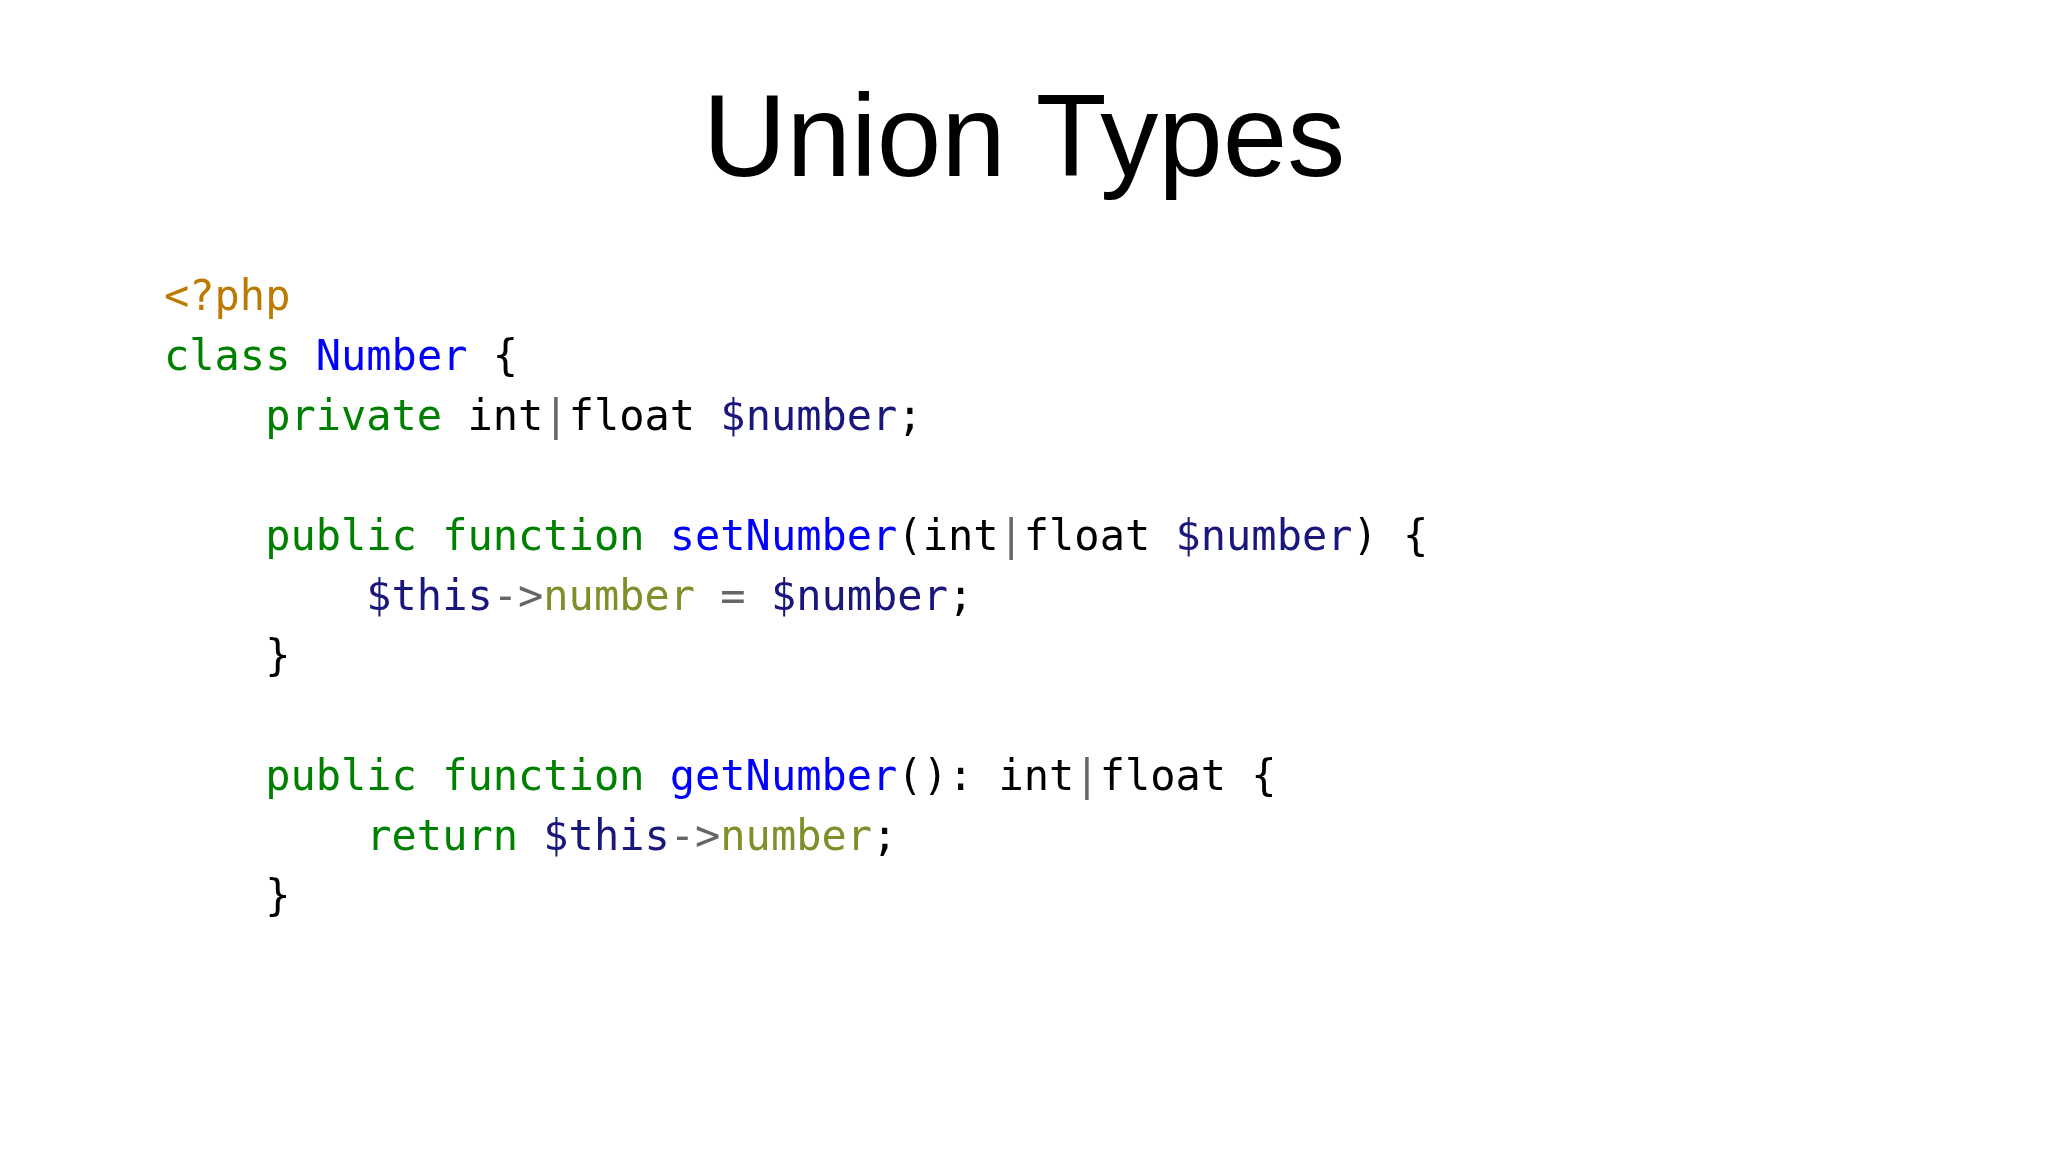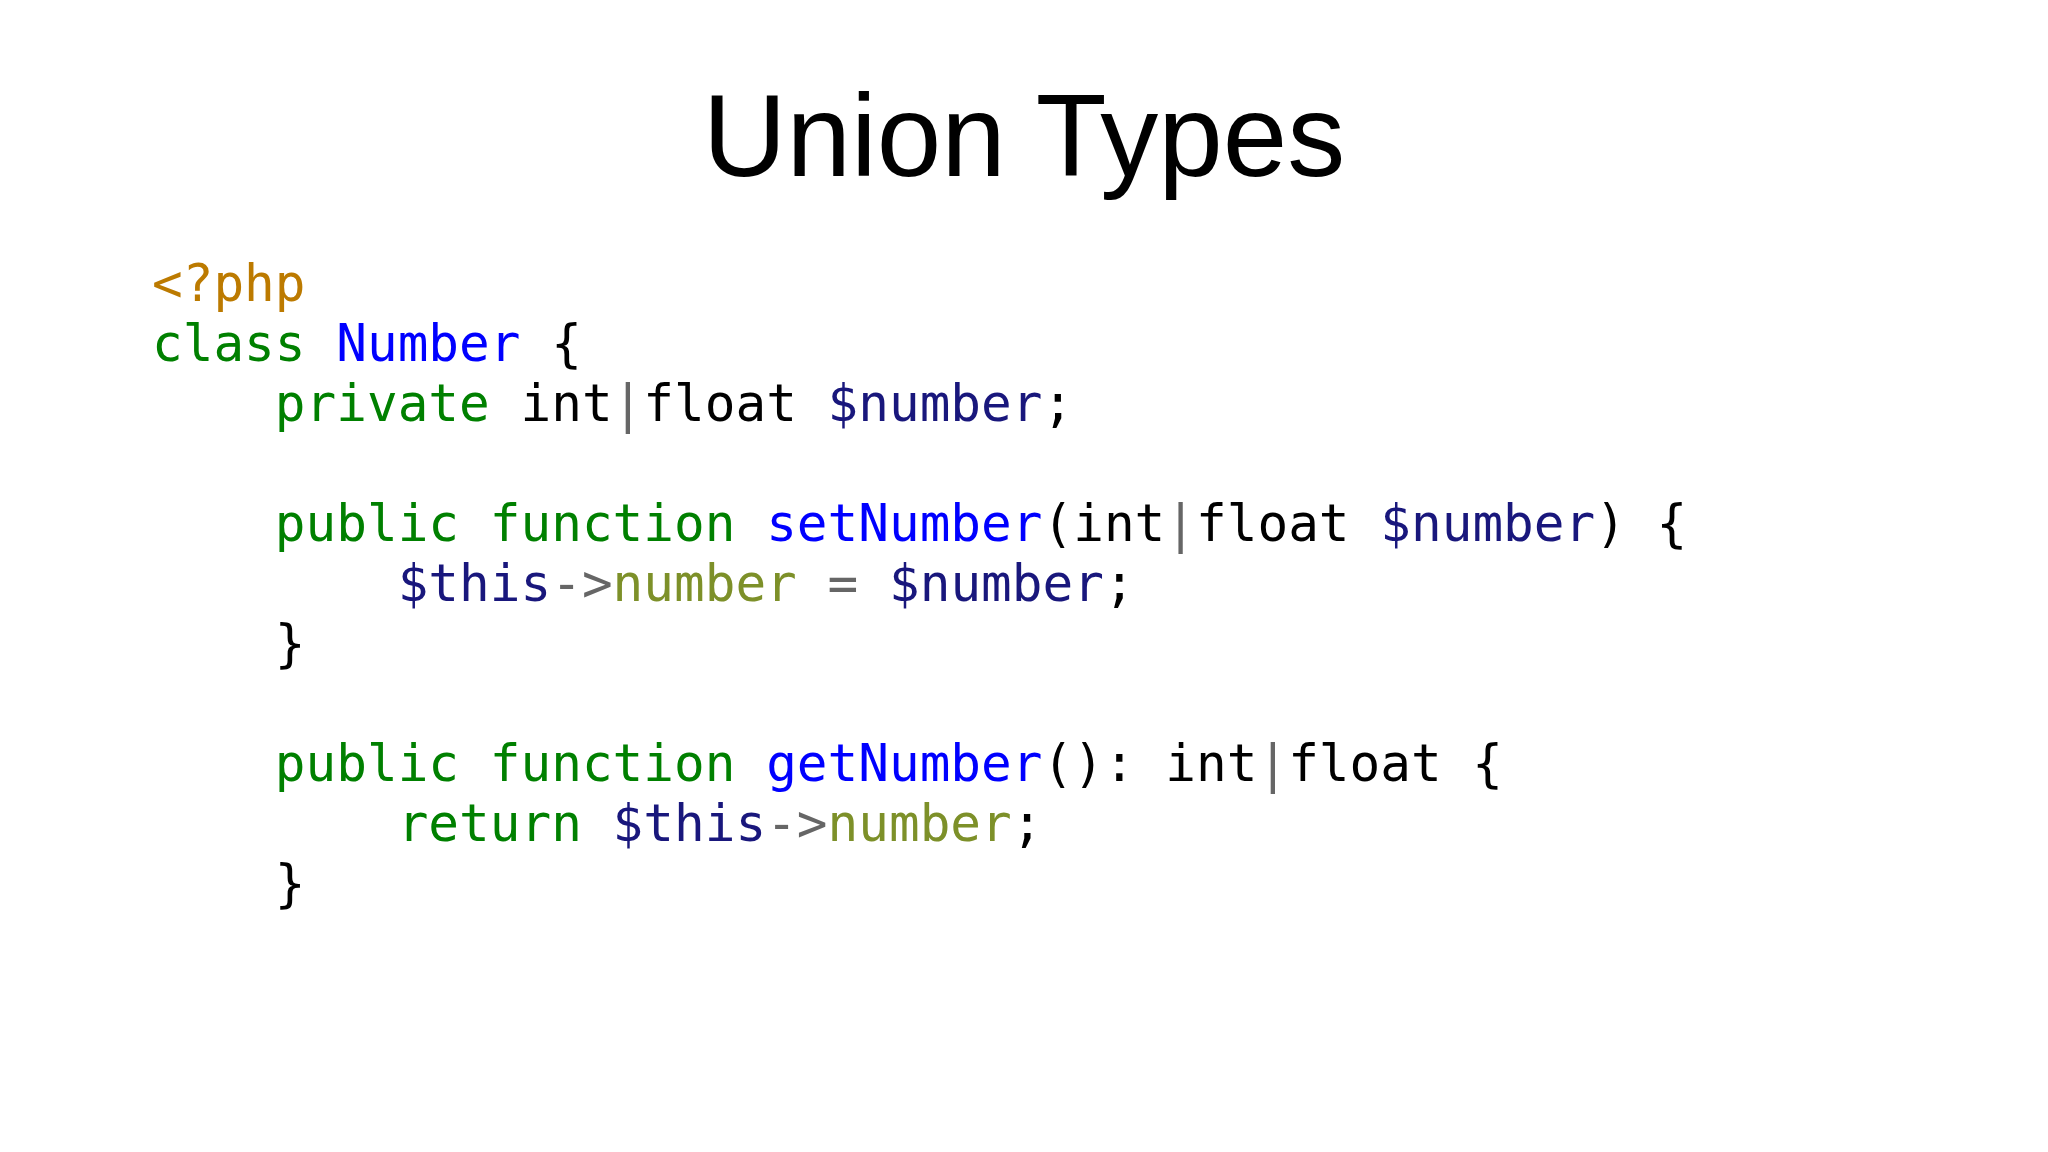--- a/index.html
+++ b/index.html
@@ -22,23 +22,23 @@
     font-weight: 400;
     font-size: 116px;
     line-height: 1.15;
     color: #000000;
     white-space: nowrap;
   }
   .code-block {
     position: absolute;
     left: 152px;
     top: 254px;
-    margin: 0;
+    margin: 12px;
     font-family: "DejaVu Sans Mono", "Liberation Mono", monospace;
-    font-size: 51px;
+    font-size: 42px;
     line-height: 60px;
     color: #000000;
     white-space: pre;
   }
   .code-line { height: 60px; white-space: pre; }
 </style>
 </head>
 <body>
 
 <main class="slide">

